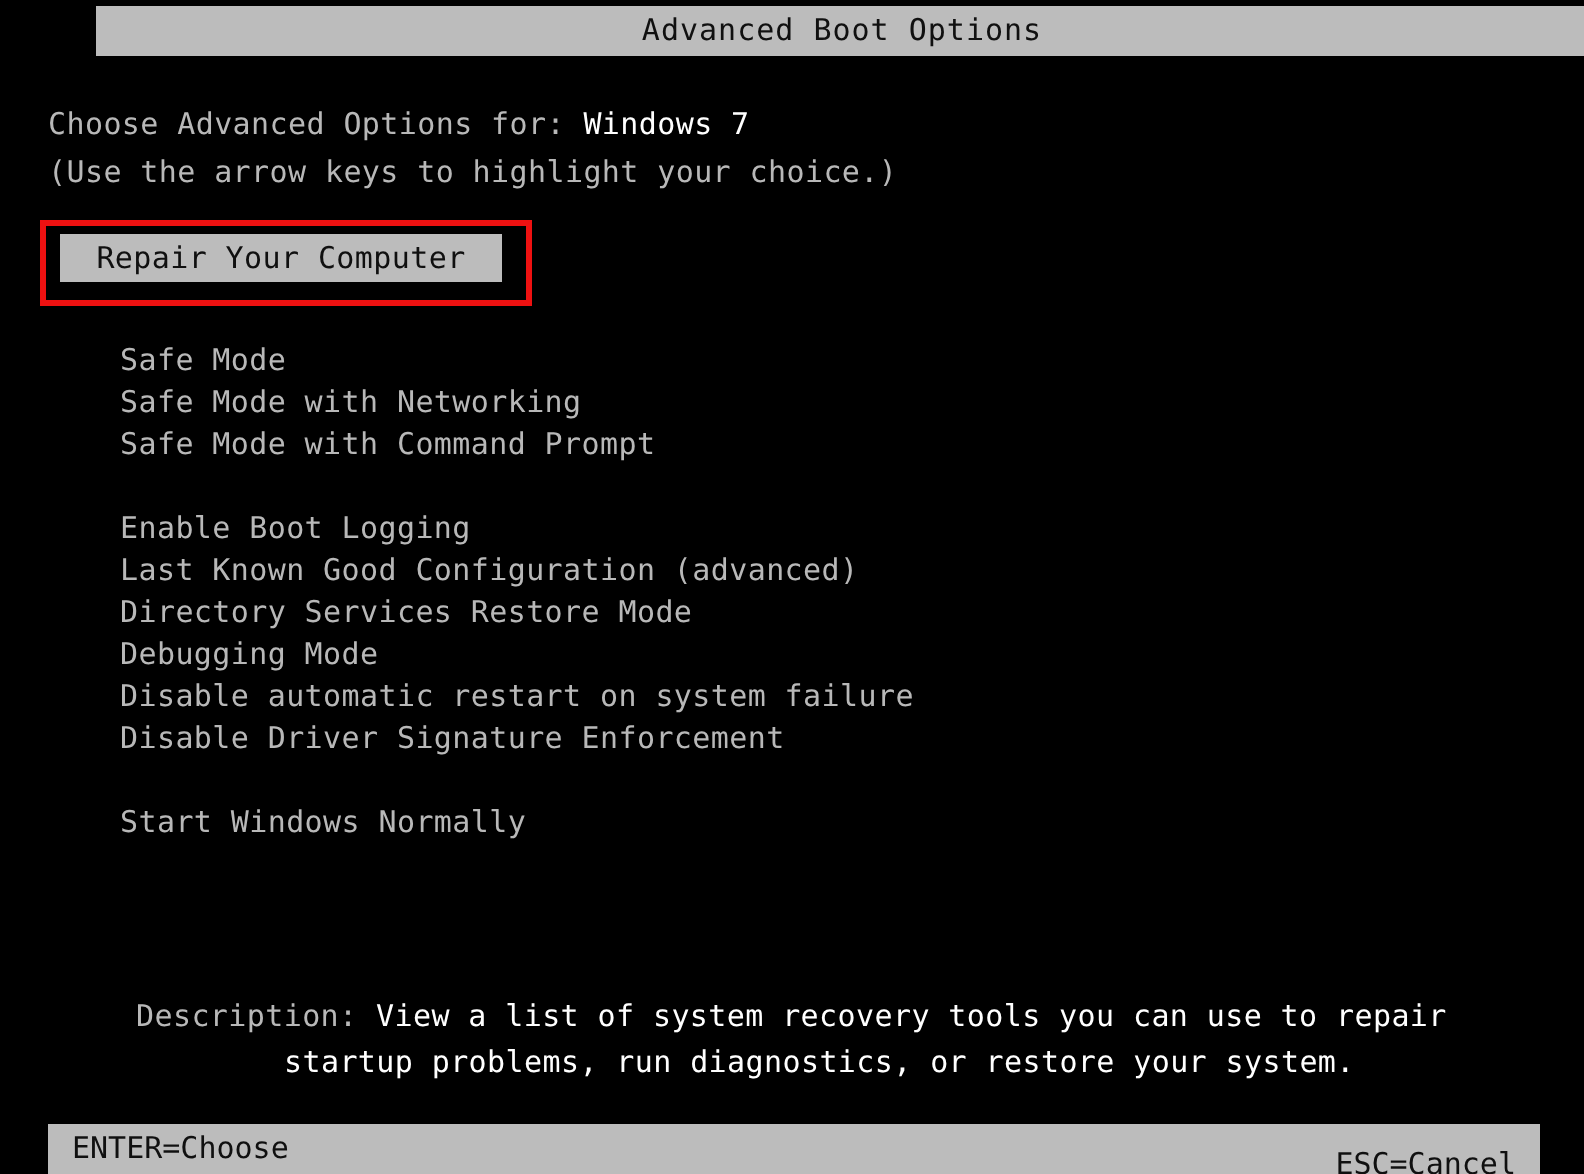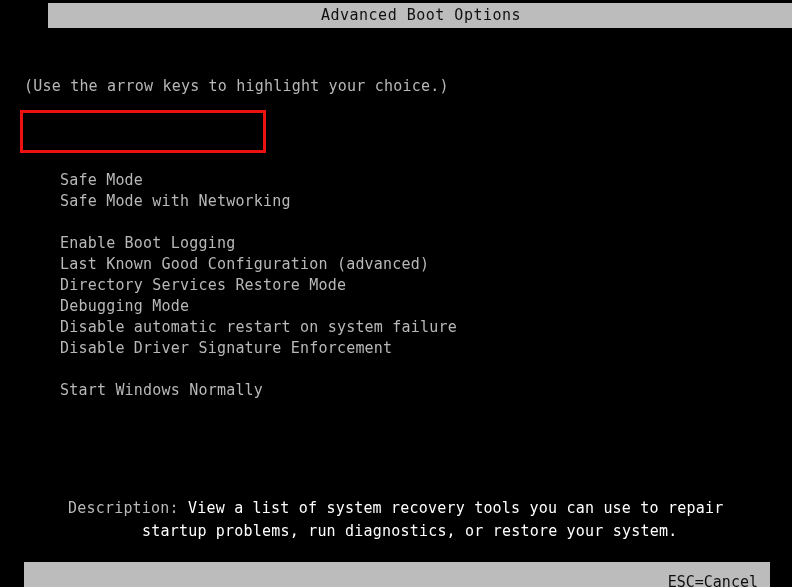--- a/index.html
+++ b/index.html
@@ -141,41 +141,45 @@
     text-decoration: underline;
   }
 </style>
 </head>
 <body>
 
 <div id="screen">
 
   <div class="title-bar">Advanced Boot Options</div>
 
+  <div class="intro intro-1"><span>Choose Advanced Options for: </span><span class="bright">Windows 7</span></div>
 
   <div class="intro intro-2">(Use the arrow keys to highlight your choice.)</div>
 
   <div class="redbox"></div>
 
+  <div class="selected-item">Repair Your Computer</div>
 
   <div class="menu" id="menu-list">
       <div class="menu-item">Safe Mode</div>
       <div class="menu-item">Safe Mode with Networking</div>
+      <div class="menu-item">Safe Mode with Command Prompt</div>
       <div class="menu-gap"></div>
       <div class="menu-item">Enable Boot Logging</div>
       <div class="menu-item">Last Known Good Configuration (advanced)</div>
       <div class="menu-item">Directory Services Restore Mode</div>
       <div class="menu-item">Debugging Mode</div>
       <div class="menu-item">Disable automatic restart on system failure</div>
       <div class="menu-item">Disable Driver Signature Enforcement</div>
       <div class="menu-gap"></div>
       <div class="menu-item">Start Windows Normally</div>
     </div>
 
   <div class="description"><span>Description: </span><span class="bright">View a list of system recovery tools you can use to repair</span></div>
 
   <div class="desc-line-2">startup problems, run diagnostics, or restore your system.</div>
 
   <div class="status-bar">
+    <span class="status-left">ENTER=Choose</span>
     <span class="status-right">ESC=Cancel</span>
   </div>
 
 </div>
 
 </body></html>

